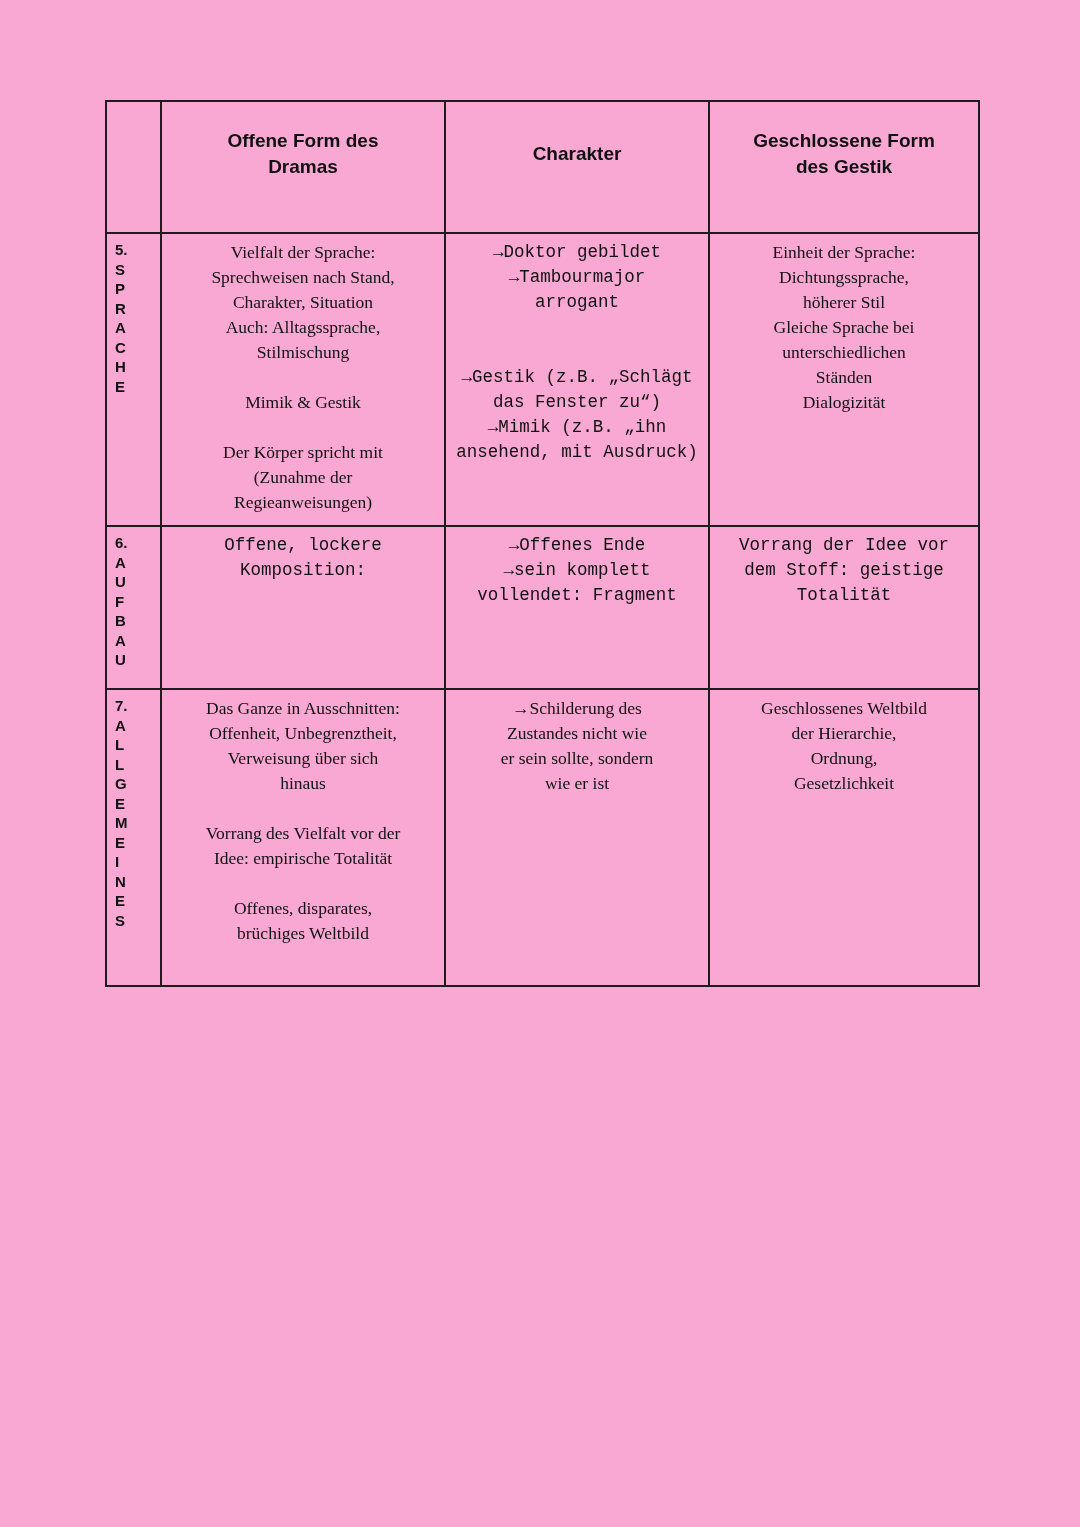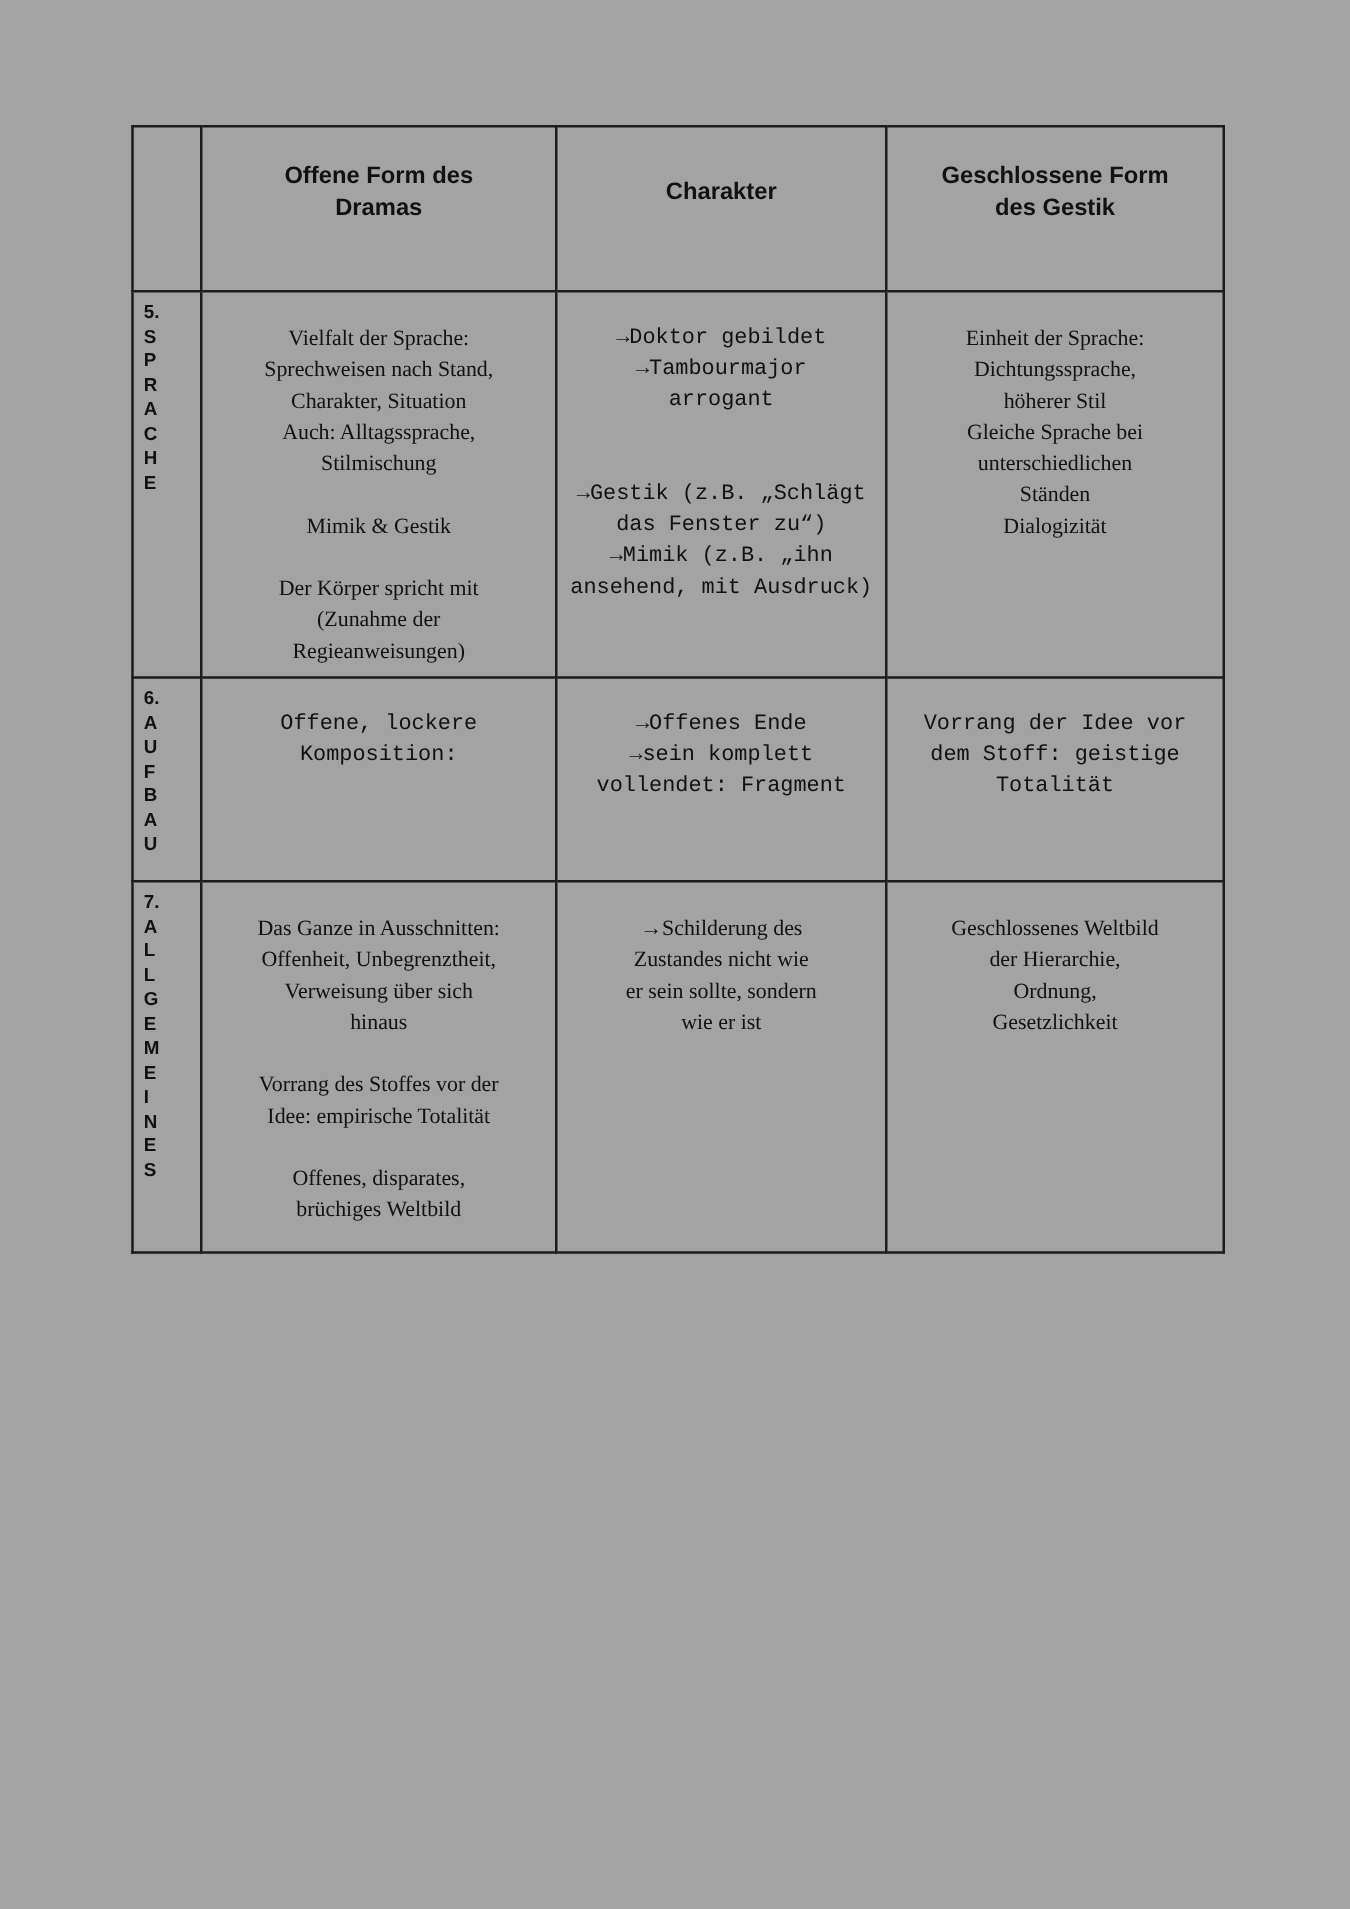--- a/index.html
+++ b/index.html
@@ -4,21 +4,21 @@
 <style>
   html, body {
     margin: 0;
     padding: 0;
     background: #ffffff;
   }
   .page {
     position: relative;
     width: 1080px;
     height: 1527px;
-    background: #a3a3a3;
+    background: #f9a8d4;
     font-family: "Liberation Serif", "DejaVu Serif", serif;
     color: #111111;
   }
   table.drama-table {
     position: absolute;
     left: 105px;
     top: 100px;
     border-collapse: collapse;
     table-layout: fixed;
     width: 873px;
@@ -49,21 +49,21 @@
     line-height: 19.5px;
     text-align: left;
     padding: 6px 2px 4px 8px;
     white-space: pre-line;
   }
   
   td.body-cell {
     font-size: 17.5px;
     line-height: 25px;
     text-align: center;
-    padding: 24px 8px 8px 8px;
+    padding: 6px 8px 8px 8px;
     white-space: pre-line;
   }
   tr.row-sprache { height: 293px; }
   tr.row-aufbau  { height: 163px; }
   tr.row-allg    { height: 297px; }
   .pt-sm { padding-top: 8px; }
   .pt-md { padding-top: 16px; font-family: Liberation Mono, monospace; }
   .pt-lg { padding-top: 30px; }
   .pt-xl { padding-top: 40px; }
 </style>
@@ -155,21 +155,21 @@
 E
 I
 N
 E
 S</td>
         <td class="body-cell pt-sm">Das Ganze in Ausschnitten:
 Offenheit, Unbegrenztheit,
 Verweisung über sich
 hinaus
 
-Vorrang des Stoffes vor der
+Vorrang des Vielfalt vor der
 Idee: empirische Totalität
 
 Offenes, disparates,
 brüchiges Weltbild</td>
         <td class="body-cell pt-lg">→Schilderung des
 Zustandes nicht wie
 er sein sollte, sondern
 wie er ist</td>
         <td class="body-cell pt-lg">Geschlossenes Weltbild
 der Hierarchie,

